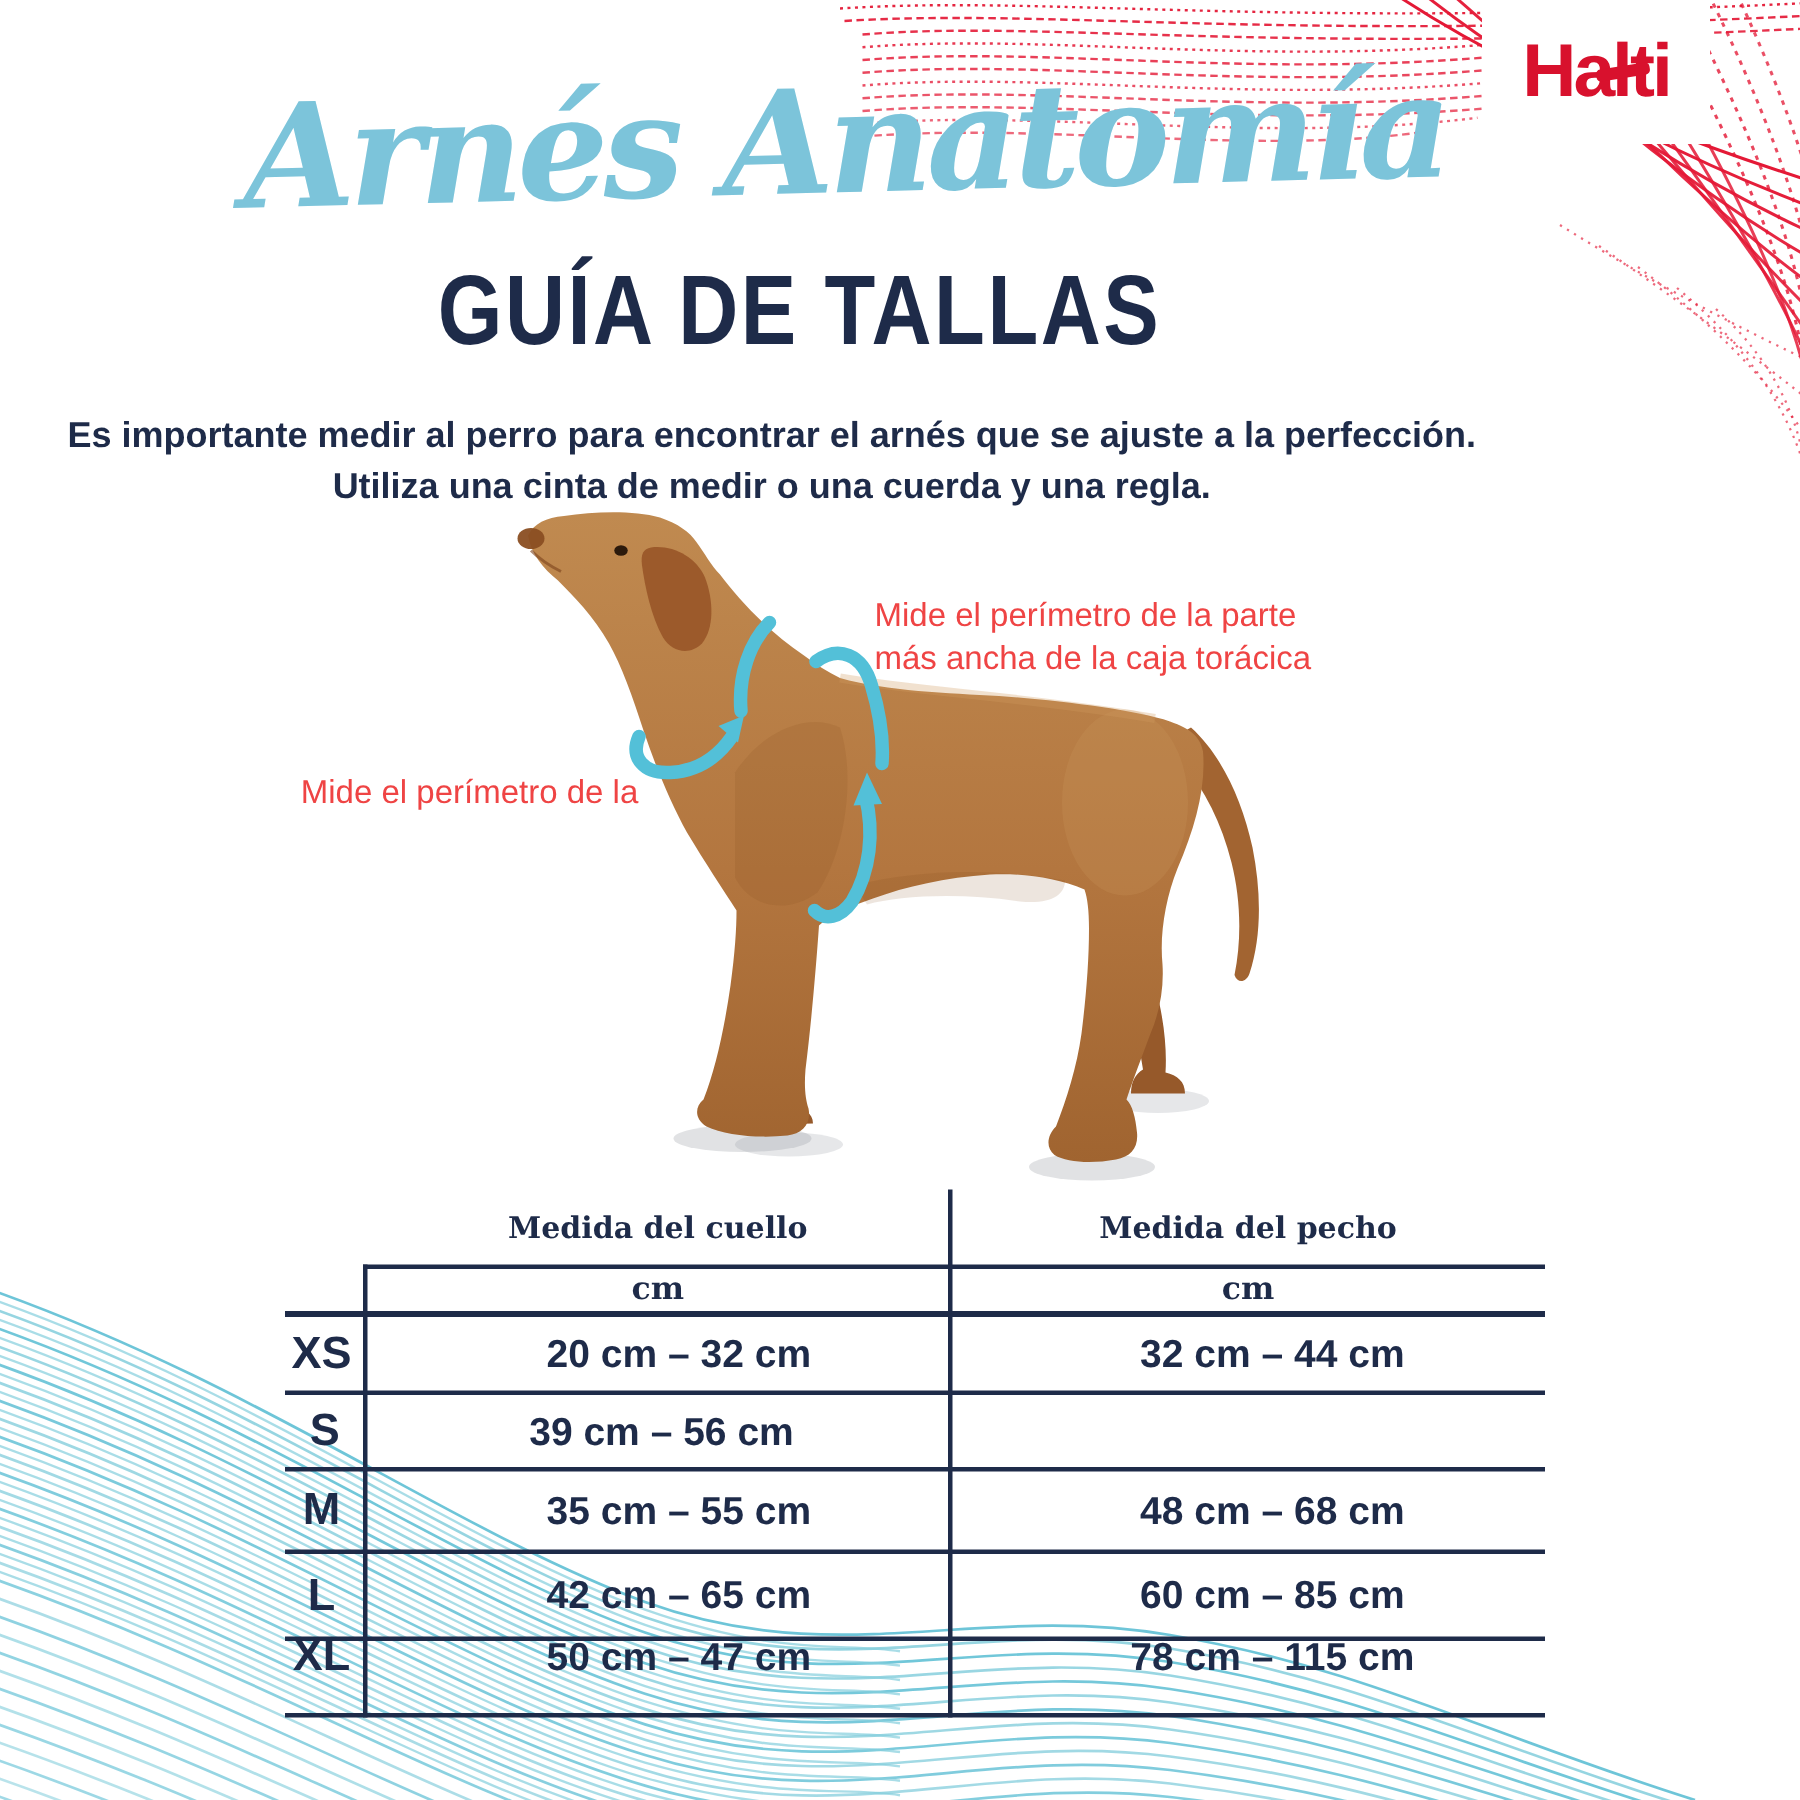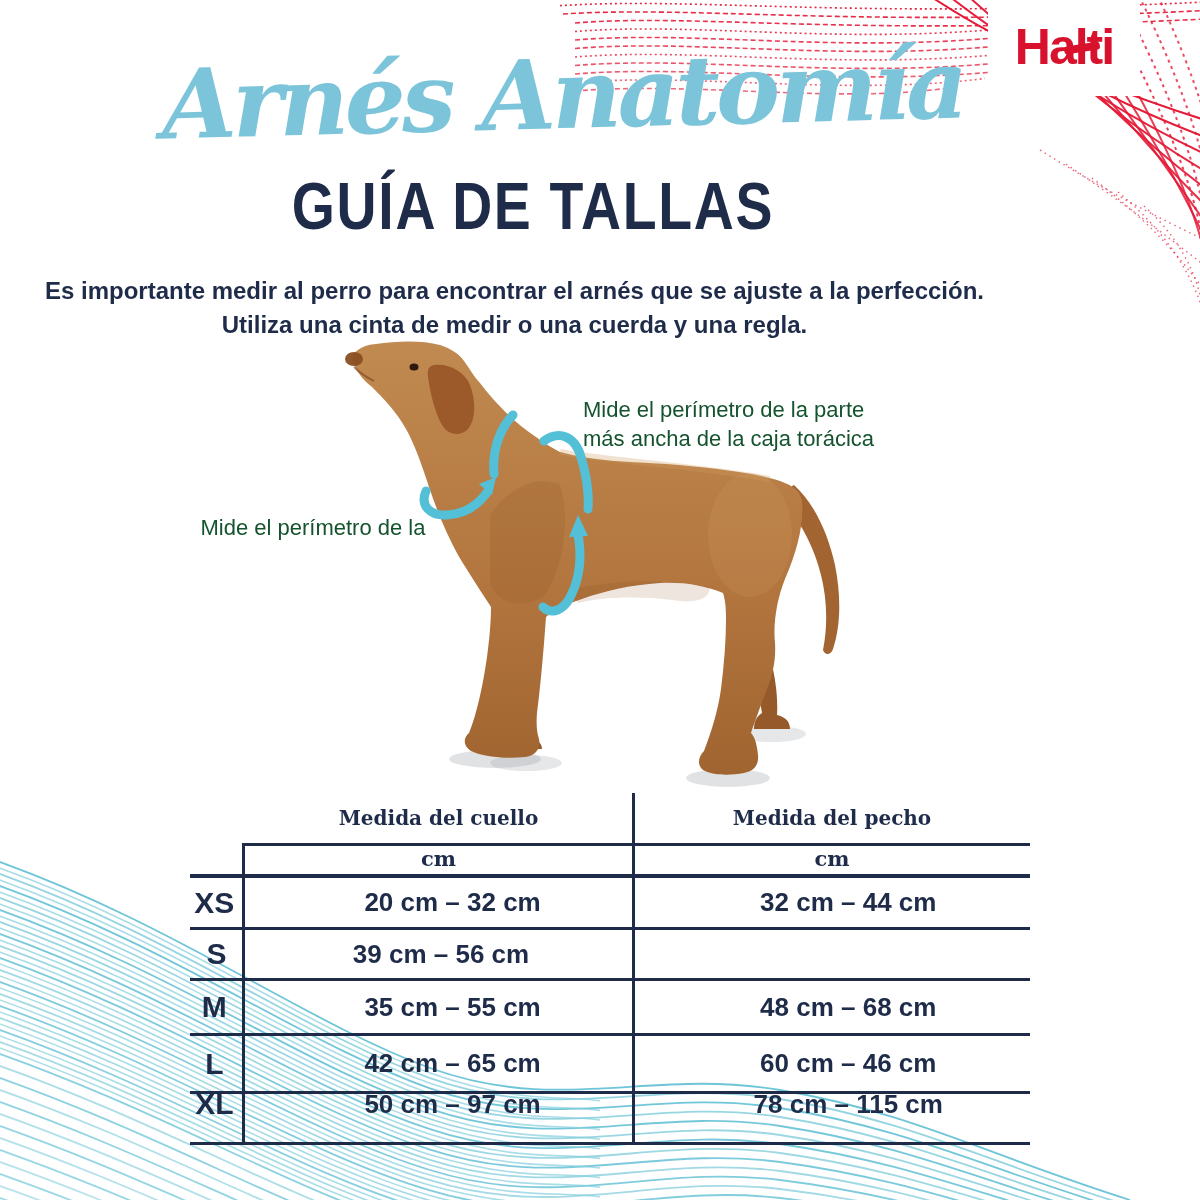--- a/index.html
+++ b/index.html
@@ -38,21 +38,21 @@
     font-family:"Liberation Sans", sans-serif; font-weight:bold;
     font-size:66px; letter-spacing:2px; color:#1e2b49; white-space:nowrap;
   }
   .intro {
     position:absolute; top:258px; left:0; width:1029px; text-align:center;
     font-size:24px; line-height:34px; font-weight:bold; color:#1e2b49;margin-top:16px;
   }
 
   
   #dog-svg { position:absolute; left:330px; top:335px; width:560px; height:460px; }
-  .note { position:absolute; font-size:22px; line-height:29px; font-weight:500; color:#14532d; }
+  .note { position:absolute; font-size:22px; line-height:29px; font-weight:500; color:#ef4444; }
   #chest-note { left:583px; top:395px; text-align:left; }
   #neck-note  { left:188px; top:513px; width:250px; text-align:center; }
 
   
   .size-table { position:absolute; left:190px; top:793px; width:840px; height:352px; }
   .tline { position:absolute; background:#1e2b49; }
   .cell { position:absolute; display:flex; align-items:center; justify-content:center; }
   .col-head { font-family:"DejaVu Serif", serif; font-weight:bold; font-size:20px; }
   .unit     { font-family:"DejaVu Serif", serif; font-weight:bold; font-size:21px; }
   .trow { position:absolute; left:0; width:840px; display:flex; }
@@ -256,22 +256,22 @@
       <div class="chest-cell">39 cm – 56 cm</div>
     </div>
     <div class="trow" style="top:188px; height:52px;">
       <div class="size-cell">M</div>
       <div class="neck-cell">35 cm – 55 cm</div>
       <div class="chest-cell">48 cm – 68 cm</div>
     </div>
     <div class="trow" style="top:243px; height:55px;">
       <div class="size-cell">L</div>
       <div class="neck-cell">42 cm – 65 cm</div>
-      <div class="chest-cell">60 cm – 46 cm</div>
+      <div class="chest-cell">60 cm – 85 cm</div>
     </div>
     <div class="trow" style="top:287px; height:48px;">
       <div class="size-cell">XL</div>
-      <div class="neck-cell">50 cm – 97 cm</div>
+      <div class="neck-cell">50 cm – 47 cm</div>
       <div class="chest-cell">78 cm – 115 cm</div>
     </div>
   </div>
 
 </div>
 
 </body></html>

